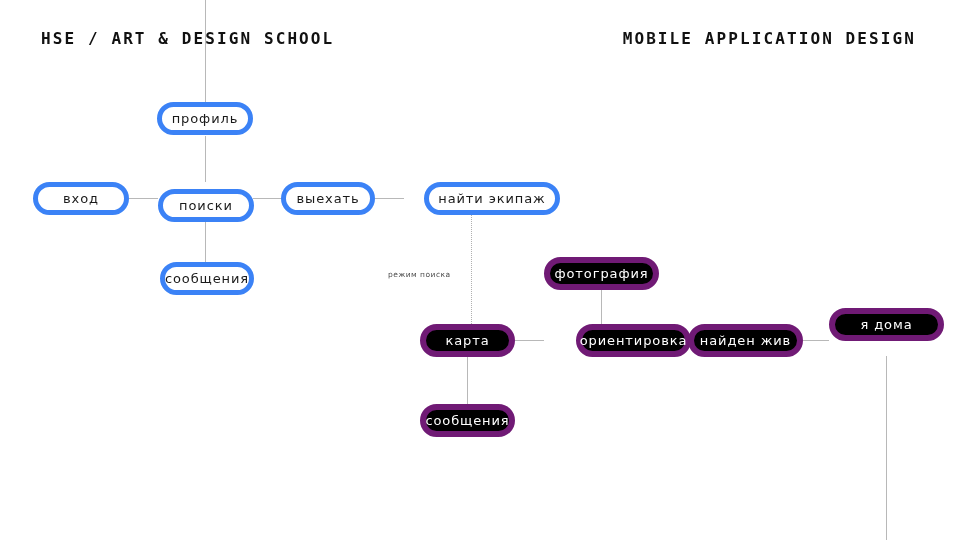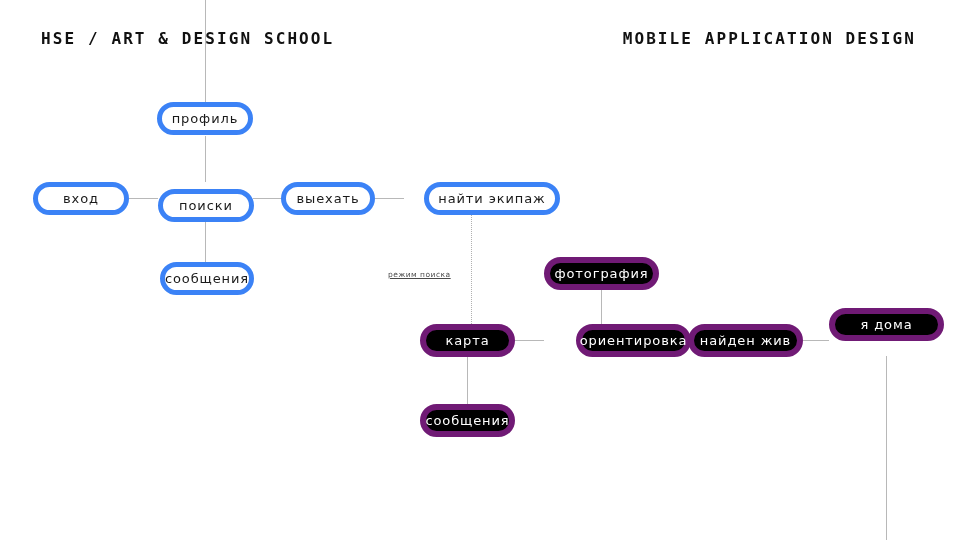--- a/index.html
+++ b/index.html
@@ -67,21 +67,20 @@
     color: #ffffff;
   }
 
   
   .annot {
     position: absolute;
     font-size: 7.5px;
     letter-spacing: 0.5px;
     color: #4a4a4a;
     white-space: nowrap;
-    text-decoration: underline;
   }
 </style>
 </head>
 <body>
 
 <div id="canvas">
 
   <div class="hdr" id="hdr-left">HSE / ART &amp; DESIGN SCHOOL</div>
   <div class="hdr" id="hdr-right">MOBILE APPLICATION DESIGN</div>
 

